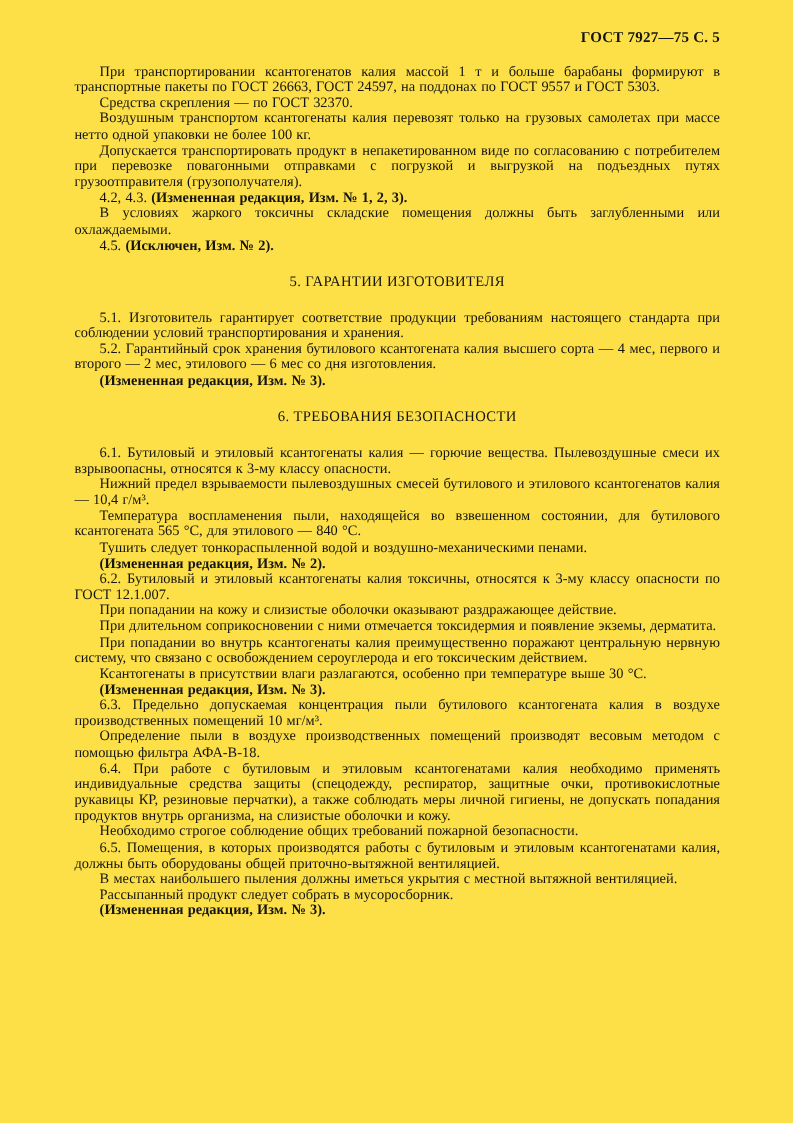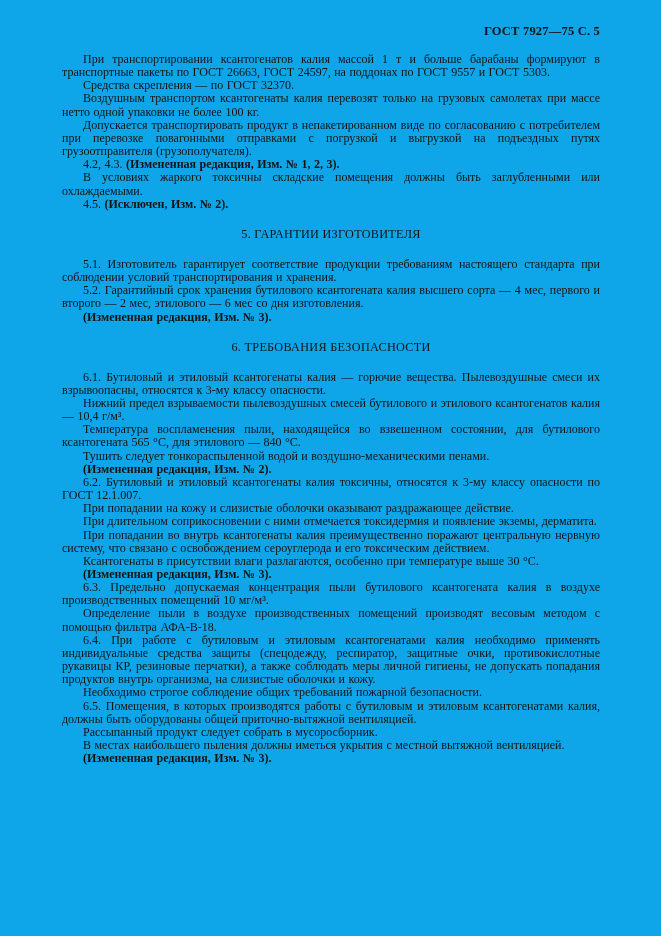--- a/index.html
+++ b/index.html
@@ -8,21 +8,21 @@
     height: 936px;
     background: #ffffff;
     color: #141414;
     font-family: "Liberation Serif", "DejaVu Serif", serif;
   }
   .page {
     box-sizing: border-box;
     width: 661px;
     height: 936px;
     padding: 24px 61px 20px 62px;
-    background: #0ea5e9;
+    background: #fde047;
     overflow: hidden;
   }
   .header {
     text-align: right;
     font-weight: bold;
     font-size: 12.5px;
     line-height: 14px;
     margin: 0 0 15px 0;
     letter-spacing: 0.2px;
   }
@@ -72,17 +72,17 @@
       <p><span>При попадании на кожу и слизистые оболочки оказывают раздражающее действие.</span></p>
       <p><span>При длительном соприкосновении с ними отмечается токсидермия и появление экземы, дерматита.</span></p>
       <p><span>При попадании во внутрь ксантогенаты калия преимущественно поражают центральную нервную систему, что связано с освобождением сероуглерода и его токсическим действием.</span></p>
       <p><span>Ксантогенаты в присутствии влаги разлагаются, особенно при температуре выше 30 °С.</span></p>
       <p><b>(Измененная редакция, Изм. № 3).</b></p>
       <p><span>6.3. Предельно допускаемая концентрация пыли бутилового ксантогената калия в воздухе производственных помещений 10 мг/м³.</span></p>
       <p><span>Определение пыли в воздухе производственных помещений производят весовым методом с помощью фильтра АФА-В-18.</span></p>
       <p><span>6.4. При работе с бутиловым и этиловым ксантогенатами калия необходимо применять индивидуальные средства защиты (спецодежду, респиратор, защитные очки, противокислотные рукавицы КР, резиновые перчатки), а также соблюдать меры личной гигиены, не допускать попадания продуктов внутрь организма, на слизистые оболочки и кожу.</span></p>
       <p><span>Необходимо строгое соблюдение общих требований пожарной безопасности.</span></p>
       <p><span>6.5. Помещения, в которых производятся работы с бутиловым и этиловым ксантогенатами калия, должны быть оборудованы общей приточно-вытяжной вентиляцией.</span></p>
+      <p><span>В местах наибольшего пыления должны иметься укрытия с местной вытяжной вентиляцией.</span></p>
       <p><span>Рассыпанный продукт следует собрать в мусоросборник.</span></p>
-      <p><span>В местах наибольшего пыления должны иметься укрытия с местной вытяжной вентиляцией.</span></p>
       <p><b>(Измененная редакция, Изм. № 3).</b></p>
     </div>
 </div>
 
 </body></html>

